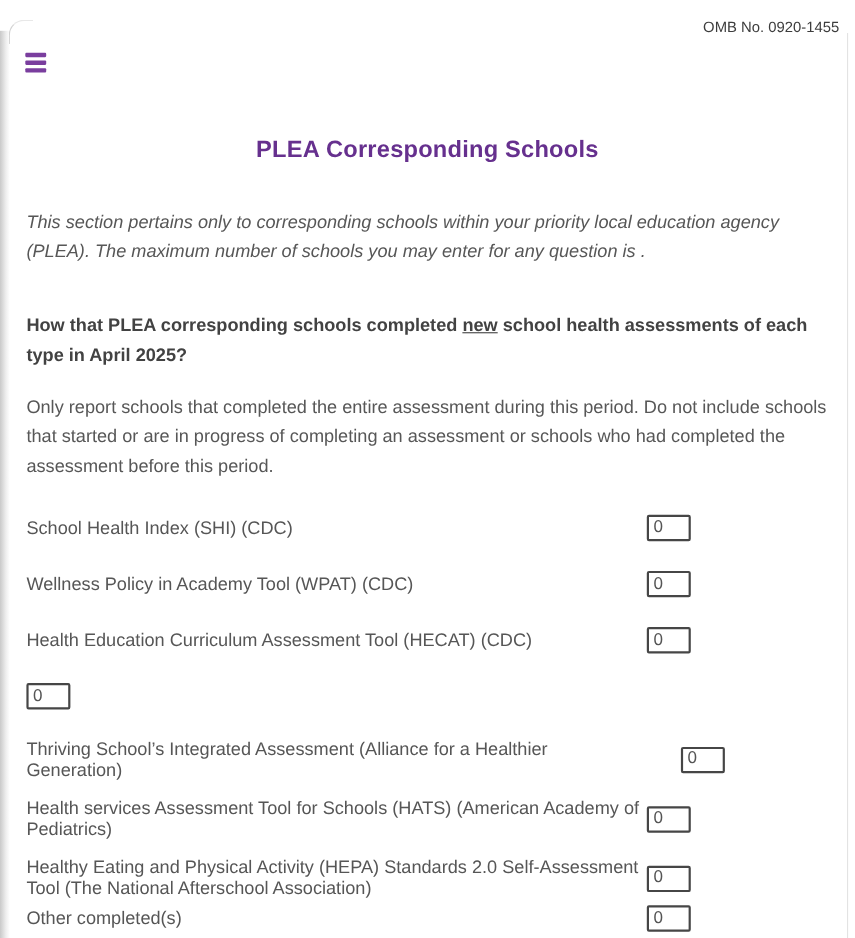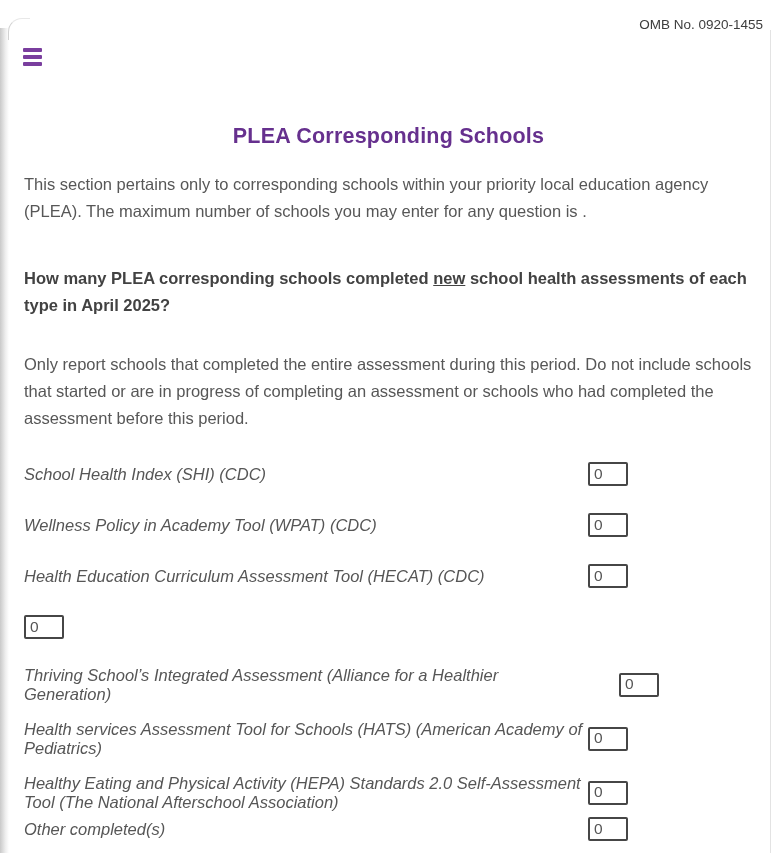--- a/index.html
+++ b/index.html
@@ -40,33 +40,33 @@
   .menu-btn .bar:last-child { margin-bottom: 0; }
   
   .content { padding: 104px 24px 0 24px; }
   h1.page-title {
     font-size: 21.5px; font-weight: bold; color: #66308e;
     text-align: center; letter-spacing: 0.2px; margin-top: 20px;
   }
   p.body-text {
     font-size: 16.5px; line-height: 27px; color: #575757;
   }
-  p.intro { margin-top: 22px; }
+  p.intro { margin-top: 40px; font-style: italic; }
   p.question {
     margin-top: 40px; font-size: 16.5px; line-height: 27px;
     font-weight: bold; color: #424242;
   }
   p.question .u { text-decoration: underline; }
-  p.instructions { margin-top: 32px; }
+  p.instructions { margin-top: 20px; }
   
   .rows { margin-top: 30px; }
   .row { display: flex; align-items: center; margin-bottom: 27px; }
   .row-label {
     flex: none; width: 564px; padding-right: 0;
-    font-size: 16.5px; line-height: 18.5px; color: #565656; font-style: italic;
+    font-size: 16.5px; line-height: 18.5px; color: #565656;
   }
   .row input {
     flex: none; width: 40px; height: 24px;
     border: 2px solid #464646; border-radius: 2px;
     padding: 0 2px 1px 4px;
     font-family: "Liberation Sans", sans-serif;
     font-size: 15.5px; color: #555555; background: #ffffff;
   }
 </style>
 </head>
@@ -82,21 +82,21 @@
   <div class="bar"></div>
   <div class="bar"></div>
   <div class="bar"></div>
 </div>
 
 <div class="content">
   <h1 class="page-title">PLEA Corresponding Schools</h1>
 
   <p class="body-text intro">This section pertains only to corresponding schools within your priority local education agency (PLEA). The maximum number of schools you may enter for any question is .</p>
 
-  <p class="question"><span>How many PLEA corresponding schools completed </span><span class="u">new</span><span> school health assessments of each type in April 2025?</span></p>
+  <p class="question"><span>How that PLEA corresponding schools completed </span><span class="u">new</span><span> school health assessments of each type in April 2025?</span></p>
 
   <p class="body-text instructions">Only report schools that completed the entire assessment during this period. Do not include schools that started or are in progress of completing an assessment or schools who had completed the assessment before this period.</p>
 
   <div class="rows" id="rows">
   <div class="row">
     <div class="row-label">School Health Index (SHI) (CDC)</div>
     <input type="text" value="0" style="">
   </div>
 
   <div class="row">

